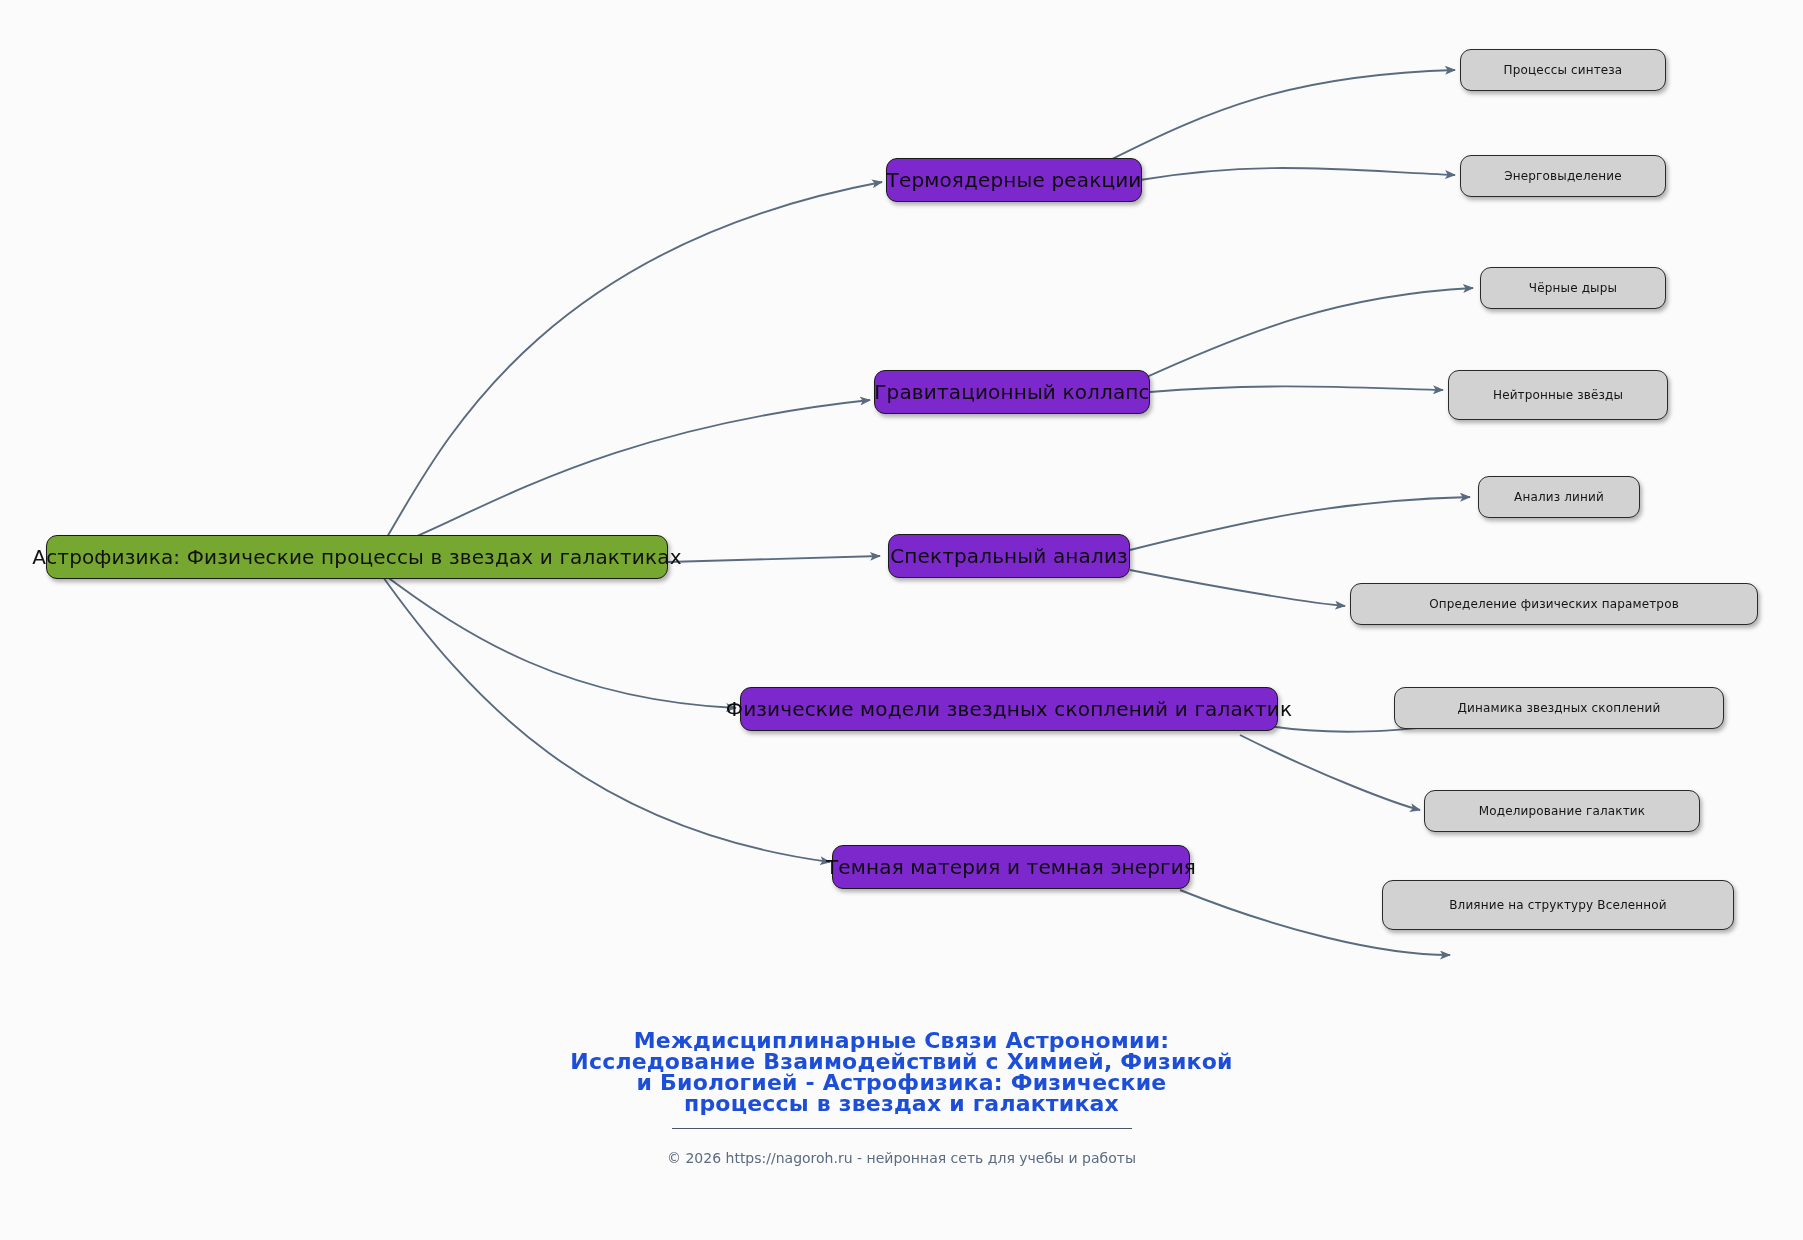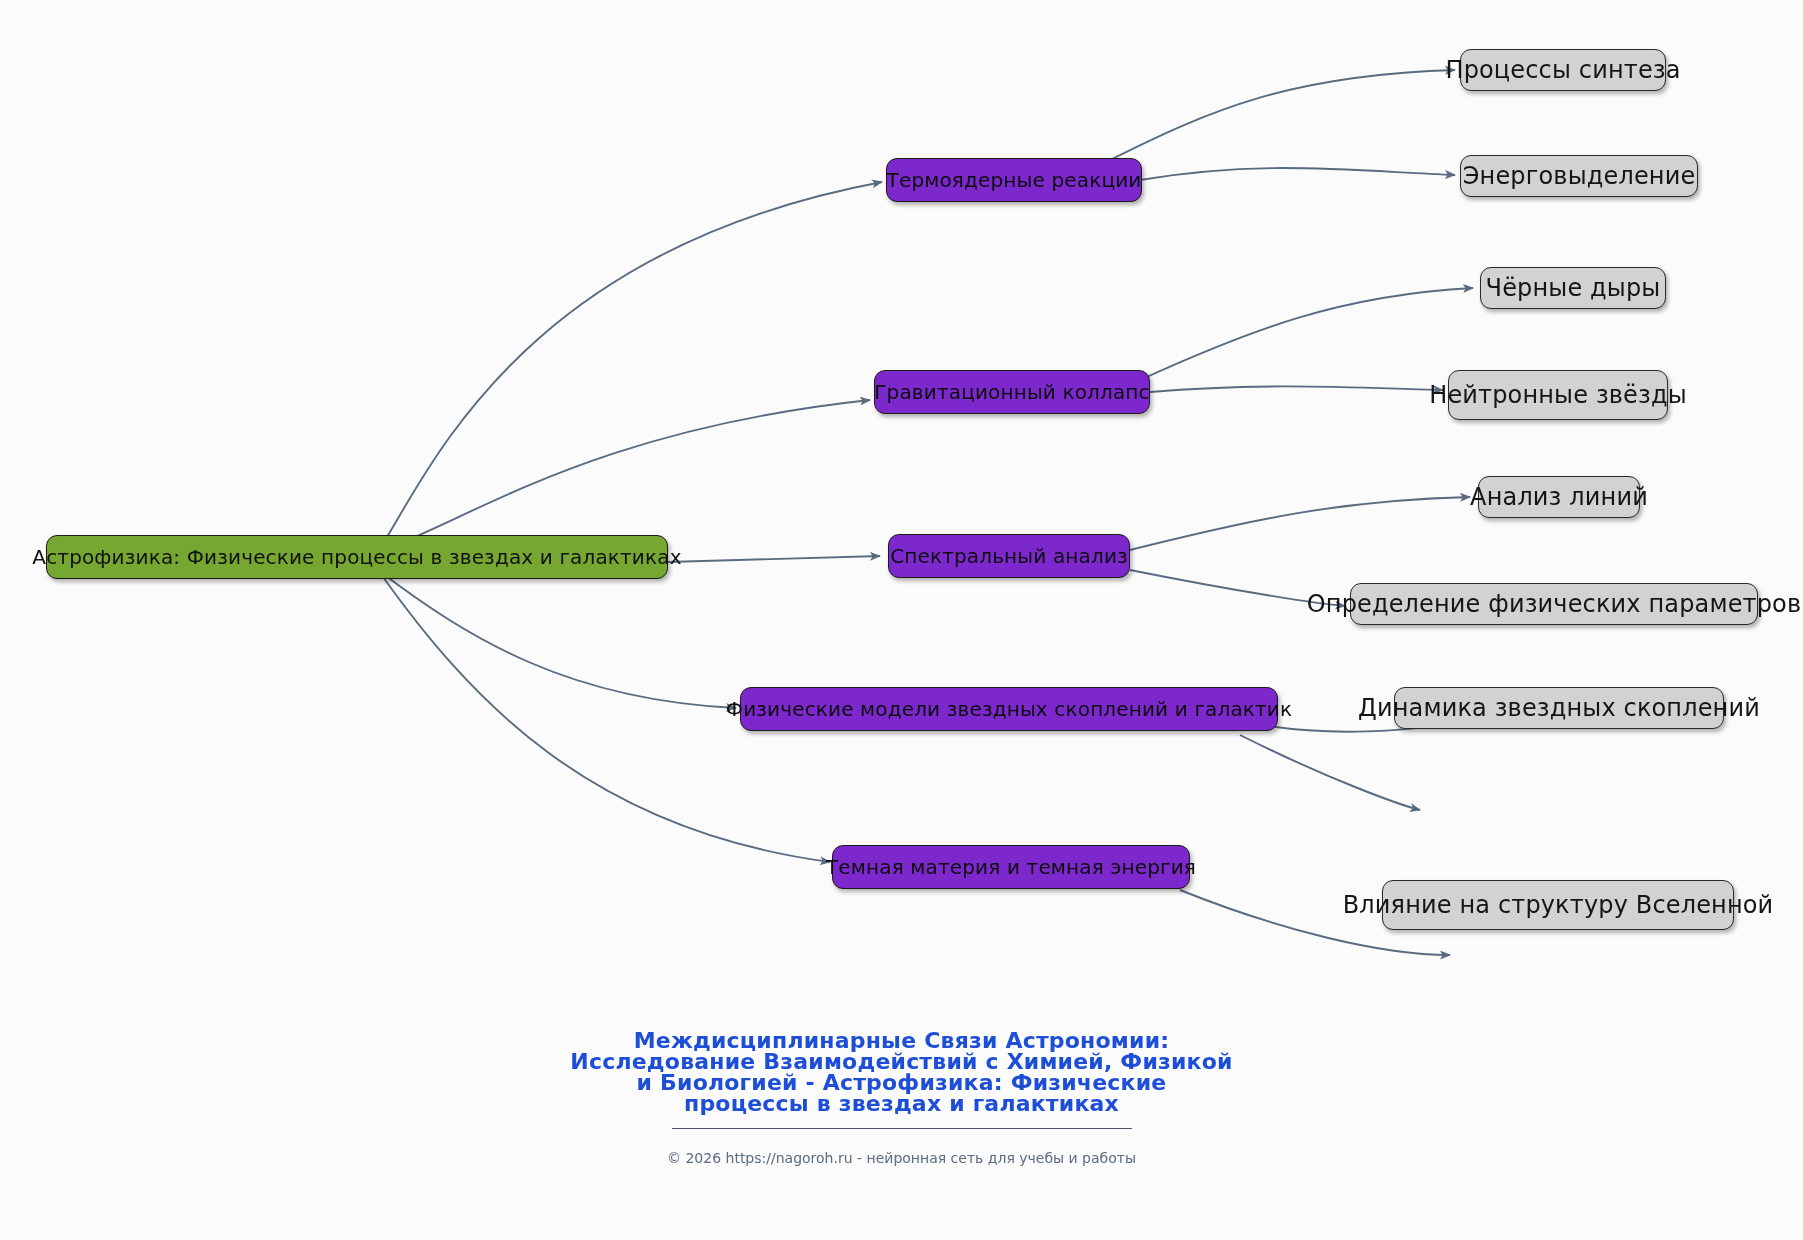--- a/index.html
+++ b/index.html
@@ -49,21 +49,21 @@
     border: 1.6px solid #1b1b1b;
     color: #0d0d0d;
     font-size: 20px;
     box-shadow: 2px 3px 4px rgba(0,0,0,0.30);
     padding: 0 14px;
   }
   .node-leaf {
     background: #d2d2d2;
     border: 1.6px solid #2a2a2a;
     color: #151515;
-    font-size: 24px;
+    font-size: 12px;
     box-shadow: 2px 3px 4px rgba(0,0,0,0.30);
     padding: 0 14px;
   }
   #caption {
     position: absolute;
     left: 0;
     width: 1803px;
     top: 1030px;
     text-align: center;
     z-index: 4;
@@ -148,21 +148,21 @@
   </div>
 
   <div class="node node-branch" style="left:832px; top:845px; width:358px; height:44px;">
     <span>Темная материя и темная энергия</span>
   </div>
 
   <div class="node node-leaf" style="left:1460px; top:49px; width:206px; height:42px;">
     <span>Процессы синтеза</span>
   </div>
 
-  <div class="node node-leaf" style="left:1460px; top:155px; width:238px; height:42px;">
+  <div class="node node-leaf" style="left:1460px; top:155px; width:206px; height:42px;">
     <span>Энерговыделение</span>
   </div>
 
   <div class="node node-leaf" style="left:1480px; top:267px; width:186px; height:42px;">
     <span>Чёрные дыры</span>
   </div>
 
   <div class="node node-leaf" style="left:1448px; top:370px; width:220px; height:50px;">
     <span>Нейтронные звёзды</span>
   </div>
@@ -172,20 +172,23 @@
   </div>
 
   <div class="node node-leaf" style="left:1350px; top:583px; width:408px; height:42px;">
     <span>Определение физических параметров</span>
   </div>
 
   <div class="node node-leaf" style="left:1394px; top:687px; width:330px; height:42px;">
     <span>Динамика звездных скоплений</span>
   </div>
 
+  <div class="node node-leaf" style="left:1424px; top:790px; width:276px; height:42px;">
+    <span>Моделирование галактик</span>
+  </div>
 
   <div class="node node-leaf" style="left:1382px; top:880px; width:352px; height:50px;">
     <span>Влияние на структуру Вселенной</span>
   </div>
 
   <div id="caption">
     <div class="caption-line">Междисциплинарные Связи Астрономии:</div>
     <div class="caption-line">Исследование Взаимодействий с Химией, Физикой</div>
     <div class="caption-line">и Биологией - Астрофизика: Физические</div>
     <div class="caption-line">процессы в звездах и галактиках</div>

